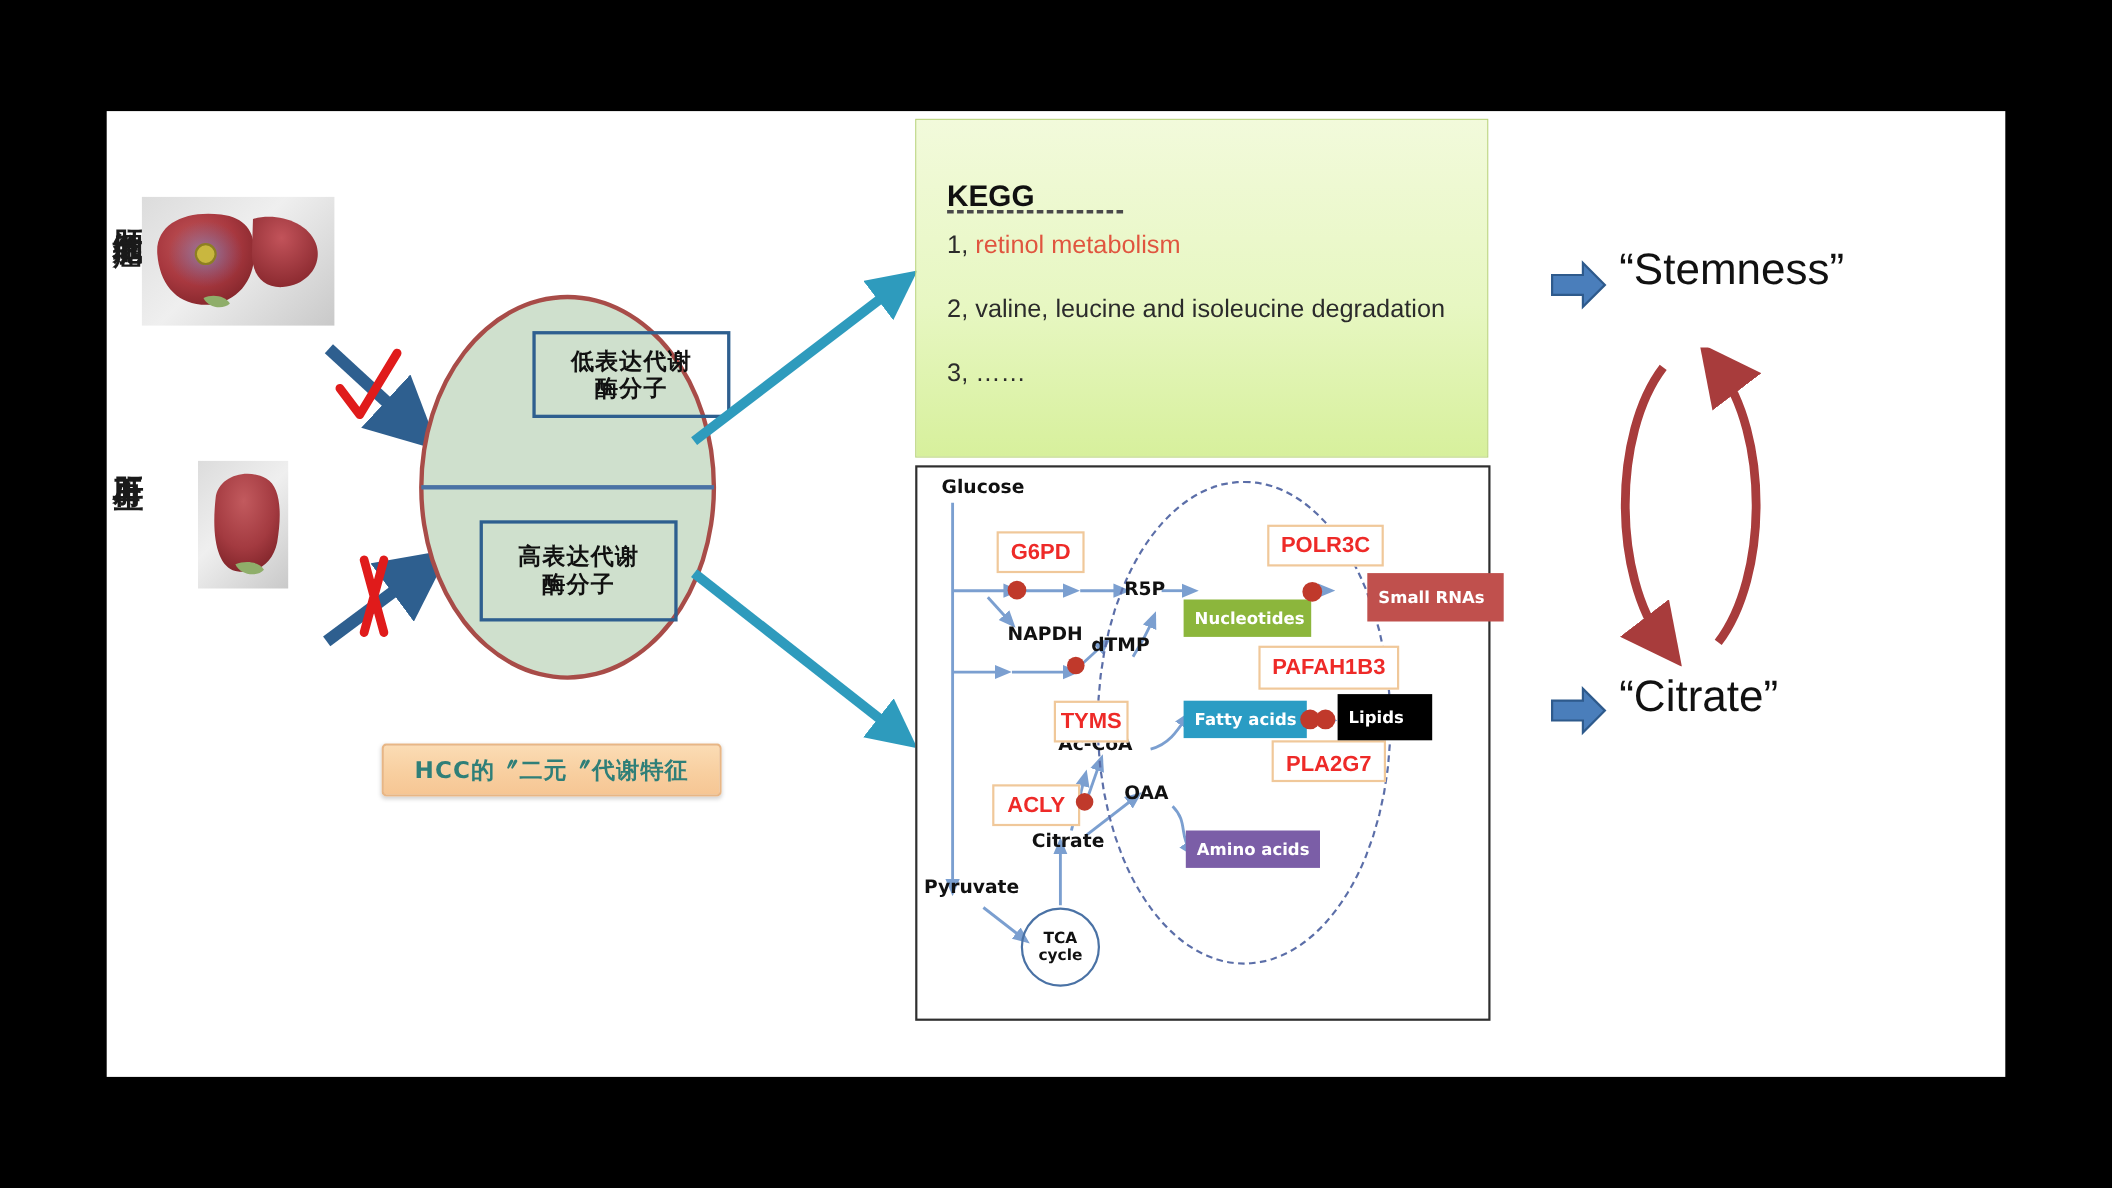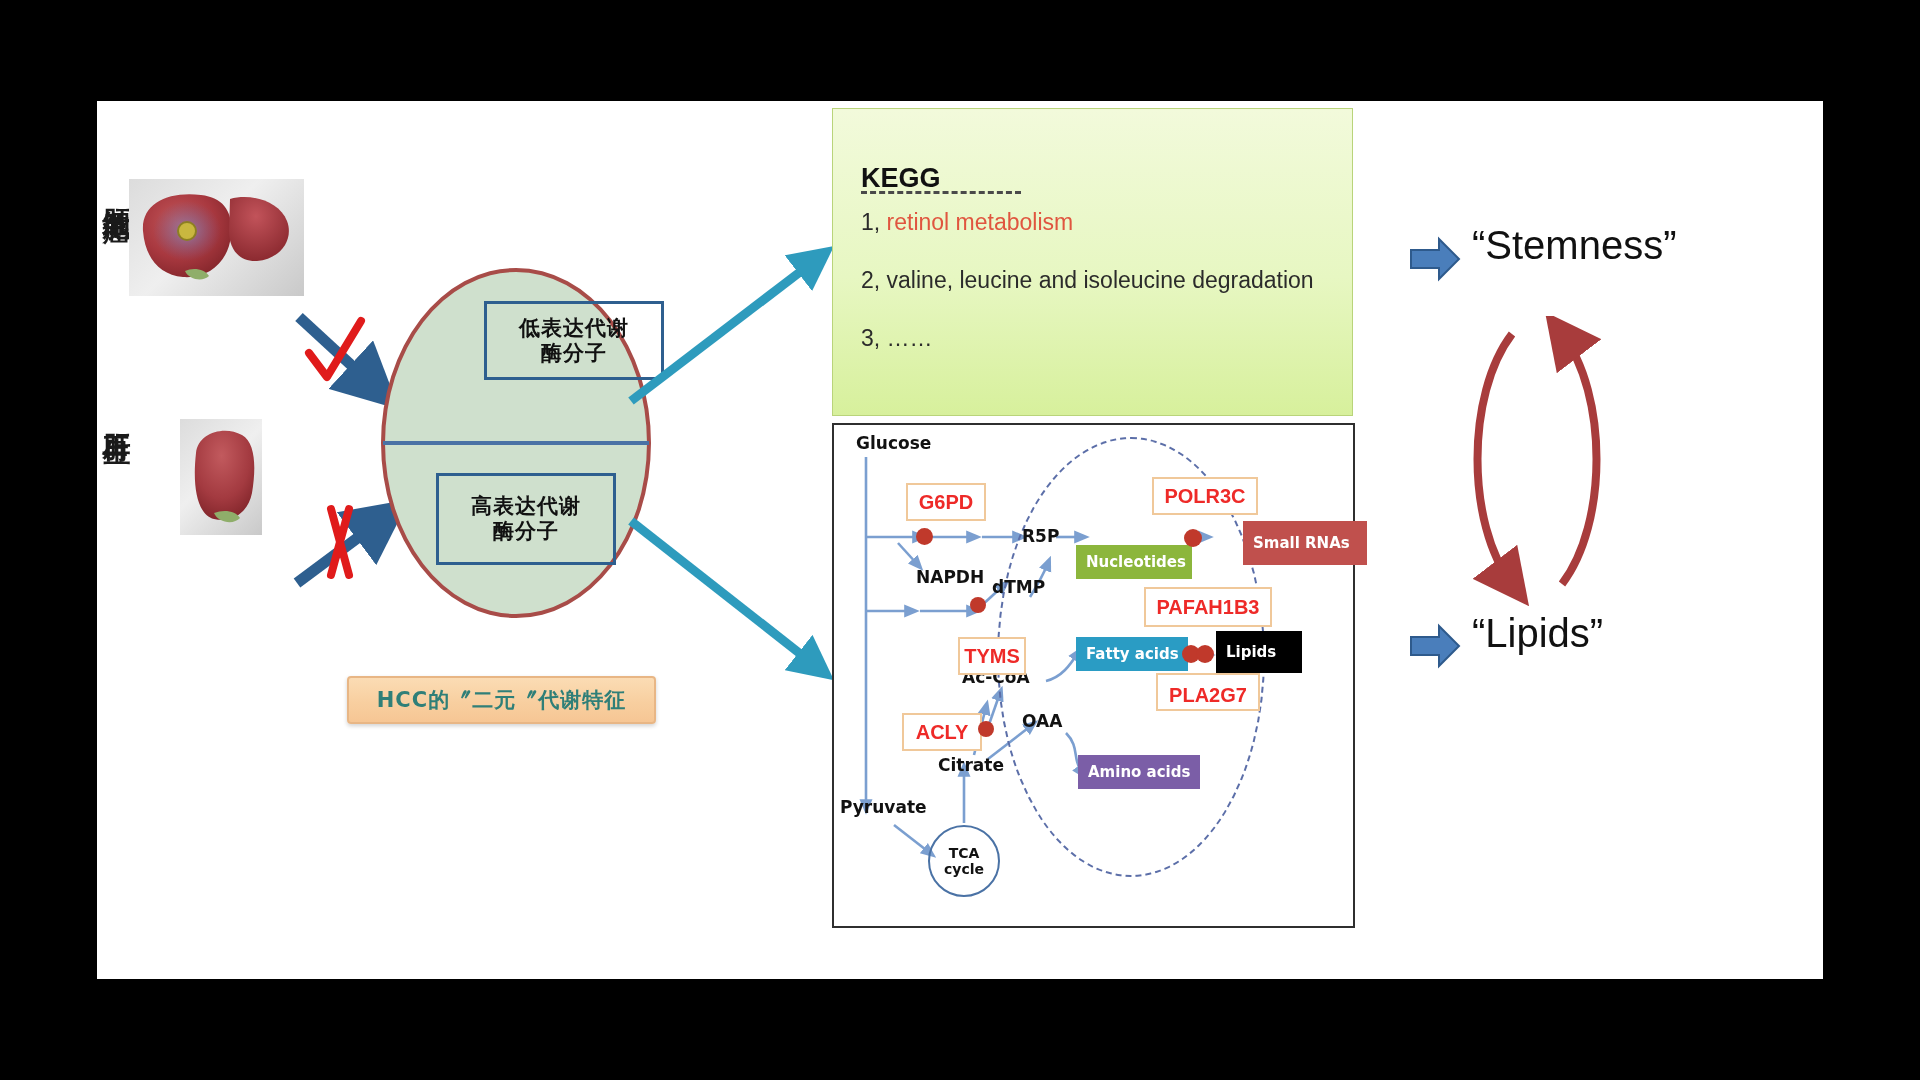--- a/index.html
+++ b/index.html
@@ -308,21 +308,21 @@
     </div>
 
     <svg class="abs blockarrow" id="arrow-stem" viewBox="0 0 52 46">
       <path d="M2,14 L30,14 L30,3 L50,23 L30,43 L30,32 L2,32 Z" fill="#4a7ebb" stroke="#2e5a8c" stroke-width="2"></path>
     </svg>
     <div class="abs" id="stem-label">“Stemness”</div>
 
     <svg class="abs blockarrow" id="arrow-bio" viewBox="0 0 52 46">
       <path d="M2,14 L30,14 L30,3 L50,23 L30,43 L30,32 L2,32 Z" fill="#4a7ebb" stroke="#2e5a8c" stroke-width="2"></path>
     </svg>
-    <div class="abs" id="bio-label">“Lipids”</div>
+    <div class="abs" id="bio-label">“Citrate”</div>
 
     <svg class="abs" id="cycle-arrows" width="210" height="290" viewBox="0 0 210 290">
       <defs>
         <marker id="mk-dkred-a" markerWidth="7" markerHeight="7" refX="3.5" refY="3.5" orient="auto">
           <path d="M0,0 L7,3.5 L0,7 Z" fill="#a83c3c"></path>
         </marker>
       </defs>
       <path d="M70,18 C24,78 24,208 70,268" stroke="#a83c3c" stroke-width="8" fill="none" marker-end="url(#mk-dkred-a)"></path>
       <path d="M120,268 C166,208 166,78 120,18" stroke="#a83c3c" stroke-width="8" fill="none" marker-end="url(#mk-dkred-a)"></path>
     </svg>

